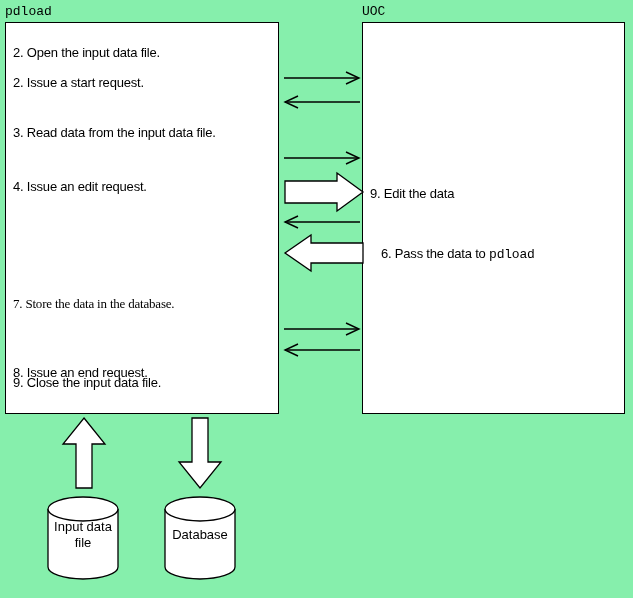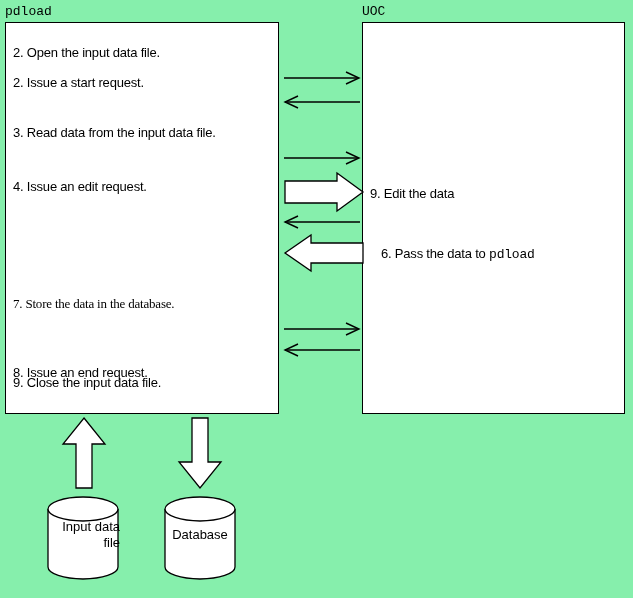--- a/index.html
+++ b/index.html
@@ -156,21 +156,21 @@
       <polygon points="16,1 32,1 32,45 45,45 24,71 3,45 16,45" fill="#ffffff" stroke="#000000" stroke-width="1.3"></polygon>
     </svg>
   </div>
 
   <div class="cyl" style="left:46px; top:496px;">
     <svg width="74" height="84" viewBox="0 0 74 84">
       <path d="M 2 13 L 2 71 A 35 12 0 0 0 72 71 L 72 13" fill="#ffffff" stroke="#000000" stroke-width="1.3"></path>
       <ellipse cx="37" cy="13" rx="35" ry="12" fill="#ffffff" stroke="#000000" stroke-width="1.3"></ellipse>
     </svg>
   </div>
-  <div class="cyl-text" style="left:46px; top:519px; width:74px;text-align:right;">Input data
+  <div class="cyl-text" style="left:46px; top:519px; width:74px;">Input data
 file</div>
 
   <div class="cyl" style="left:163px; top:496px;">
     <svg width="74" height="84" viewBox="0 0 74 84">
       <path d="M 2 13 L 2 71 A 35 12 0 0 0 72 71 L 72 13" fill="#ffffff" stroke="#000000" stroke-width="1.3"></path>
       <ellipse cx="37" cy="13" rx="35" ry="12" fill="#ffffff" stroke="#000000" stroke-width="1.3"></ellipse>
     </svg>
   </div>
   <div class="cyl-text" style="left:163px; top:527px; width:74px;">Database</div>
 

